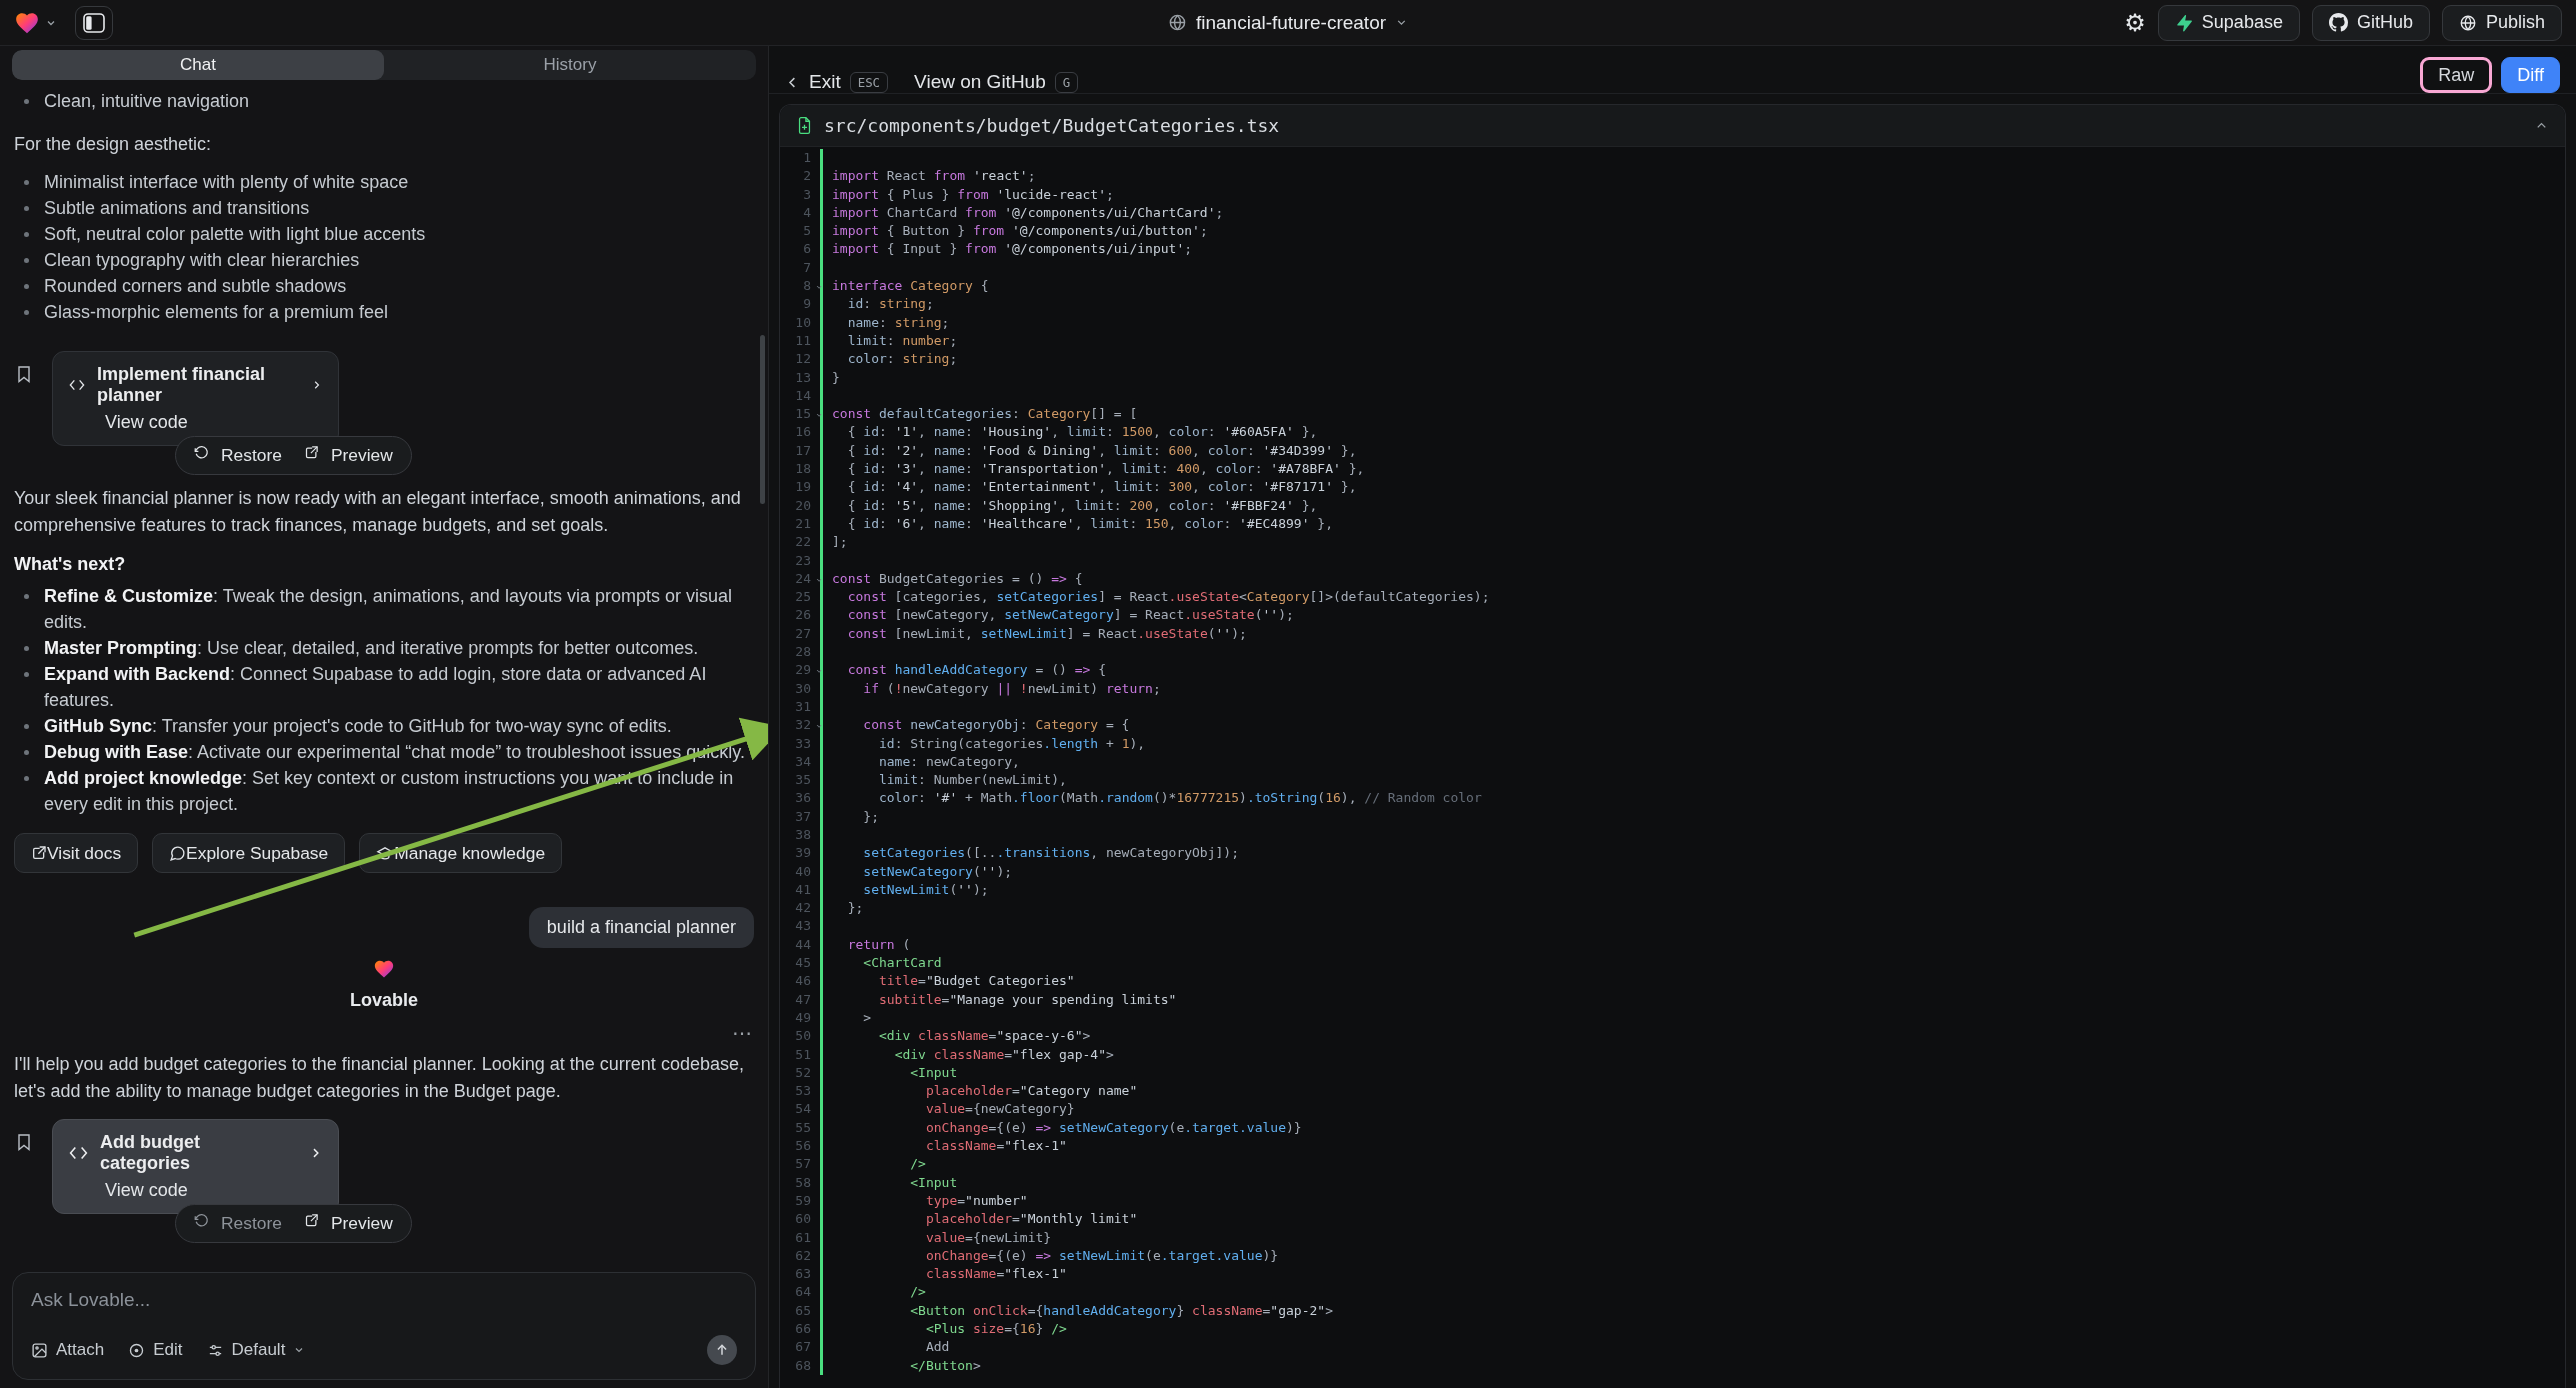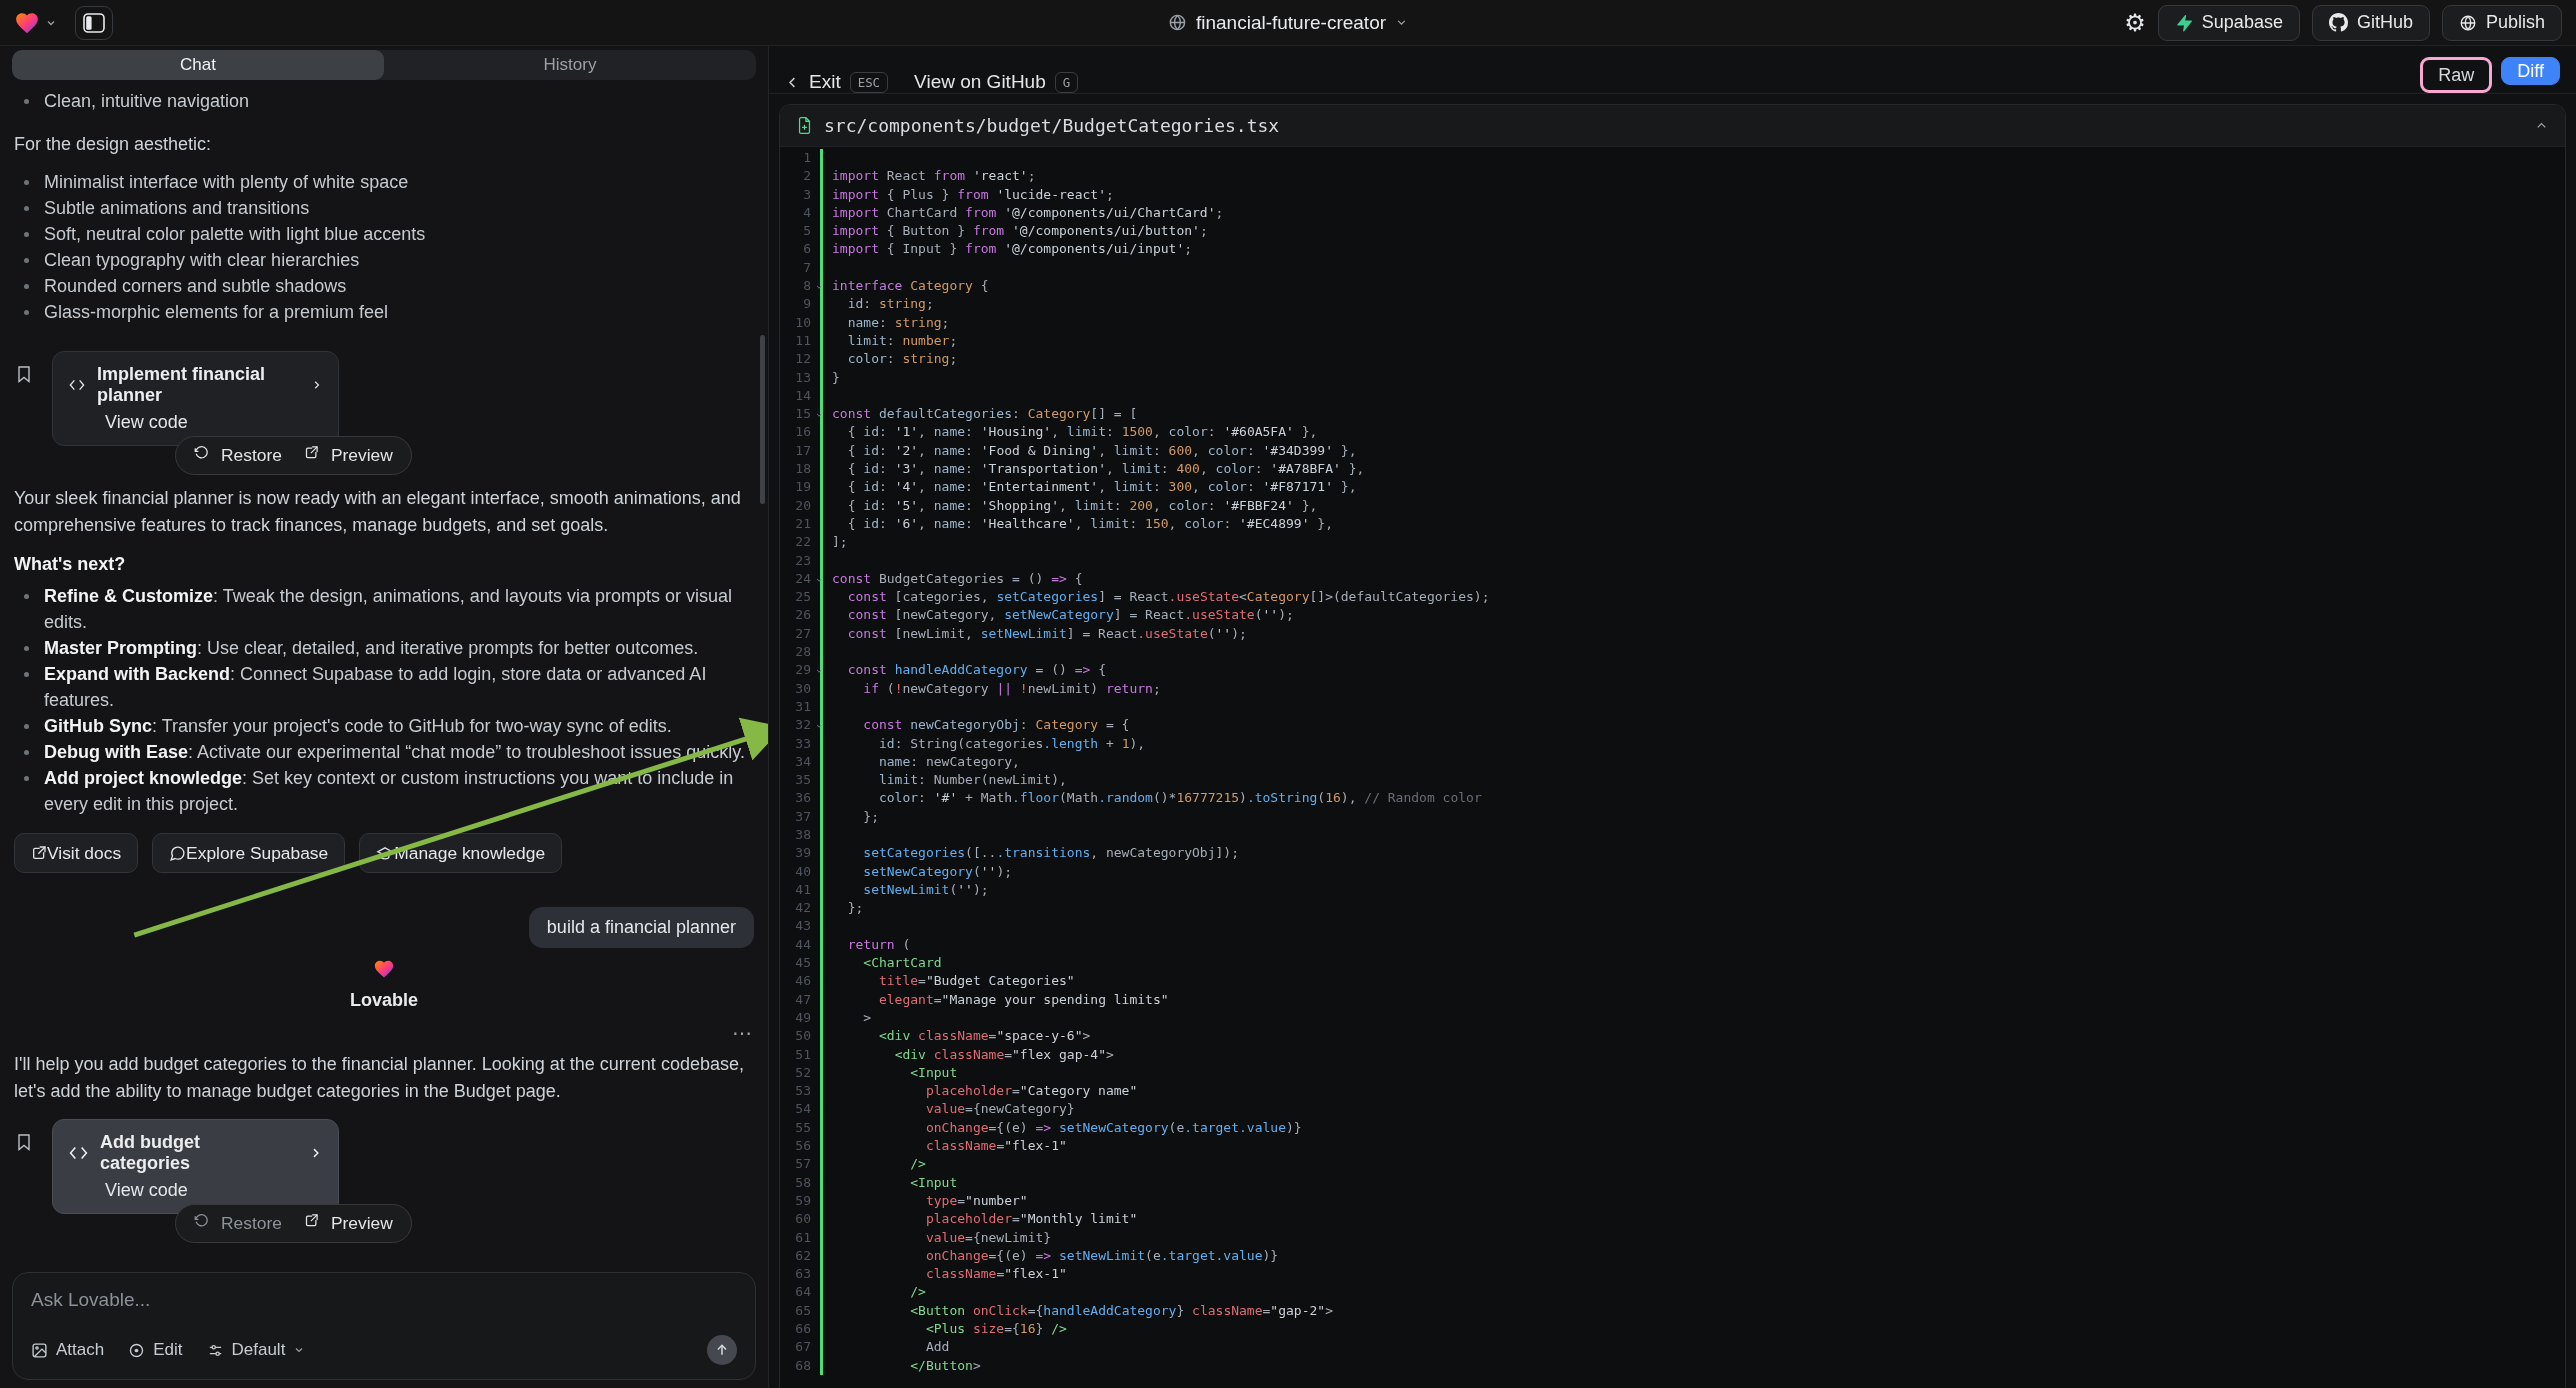--- a/index.html
+++ b/index.html
@@ -82,21 +82,21 @@
   
   .code-panel { flex:1; background:#101112; display:flex; flex-direction:column; min-width:0; }
   .code-header { height:48px; flex:0 0 48px; display:flex; align-items:flex-end; padding:0 16px; gap:12px;
                  border-bottom:1px solid #1f2124; }
   .hdr-item { display:flex; align-items:center; gap:9px; color:#e3e6e9; font-size:19px; }
   .kbd-chip { border:1px solid #3a3d42; border-radius:6px; padding:2px 7px; font-size:12.4px;
               color:#9aa0a6; font-family:"DejaVu Sans Mono",monospace; }
   .hdr-right { margin-left:auto; display:flex; gap:9px; }
   .raw-btn { height:36px; padding:0 15px; border:3px solid #f9a8d4; border-radius:9px; background:transparent;
              color:#d6d9dd; font-size:18px; display:flex; align-items:center; }
-  .diff-btn { height:28px; padding:0 15px; border-radius:9px; background:#3f83f8; color:#fff; font-size:18px;
+  .diff-btn { height:36px; padding:0 15px; border-radius:9px; background:#3f83f8; color:#fff; font-size:18px;
               display:flex; align-items:center; border:1px solid #3f83f8; }
 
   .file-card { margin:10px 10px 0 10px; flex:1; border:1px solid #26282c; border-bottom:none;
                border-radius:12px 12px 0 0; overflow:hidden; background:#0d0e10;
                display:flex; flex-direction:column; min-height:0; }
   .file-bar { height:42px; flex:0 0 42px; background:#17191b; display:flex; align-items:center; gap:11px;
               padding:0 16px; border-bottom:1px solid #202225; }
   .file-path { font-family:"DejaVu Sans Mono",monospace; font-size:18px; color:#d8dce1; }
   .file-collapse { margin-left:auto; color:#9aa0a6; }
 
@@ -451,21 +451,21 @@
             <div class="code-line"><span class="gut">37</span><span class="gbar"></span><span class="ctext">    };</span></div>
             <div class="code-line"><span class="gut">38</span><span class="gbar"></span><span class="ctext">&nbsp;</span></div>
             <div class="code-line"><span class="gut">39</span><span class="gbar"></span><span class="ctext">    <span class="tk-fn">setCategories</span>([..<span class="tk-fn">.transitions</span>, newCategoryObj]);</span></div>
             <div class="code-line"><span class="gut">40</span><span class="gbar"></span><span class="ctext">    <span class="tk-fn">setNewCategory</span>(<span class="tk-str">''</span>);</span></div>
             <div class="code-line"><span class="gut">41</span><span class="gbar"></span><span class="ctext">    <span class="tk-fn">setNewLimit</span>(<span class="tk-str">''</span>);</span></div>
             <div class="code-line"><span class="gut">42</span><span class="gbar"></span><span class="ctext">  };</span></div>
             <div class="code-line"><span class="gut">43</span><span class="gbar"></span><span class="ctext">&nbsp;</span></div>
             <div class="code-line"><span class="gut">44</span><span class="gbar"></span><span class="ctext">  <span class="tk-kw">return</span> (</span></div>
             <div class="code-line"><span class="gut">45</span><span class="gbar"></span><span class="ctext">    <span class="tk-tag">&lt;ChartCard</span></span></div>
             <div class="code-line"><span class="gut">46</span><span class="gbar"></span><span class="ctext">      <span class="tk-red">title</span>=<span class="tk-str">"Budget Categories"</span></span></div>
-            <div class="code-line"><span class="gut">47</span><span class="gbar"></span><span class="ctext">      <span class="tk-red">elegant</span>=<span class="tk-str">"Manage your spending limits"</span></span></div>
+            <div class="code-line"><span class="gut">47</span><span class="gbar"></span><span class="ctext">      <span class="tk-red">subtitle</span>=<span class="tk-str">"Manage your spending limits"</span></span></div>
             <div class="code-line"><span class="gut">49</span><span class="gbar"></span><span class="ctext">    &gt;</span></div>
             <div class="code-line"><span class="gut">50</span><span class="gbar"></span><span class="ctext">      <span class="tk-tag">&lt;div</span> <span class="tk-red">className</span>=<span class="tk-str">"space-y-6"</span>&gt;</span></div>
             <div class="code-line"><span class="gut">51</span><span class="gbar"></span><span class="ctext">        <span class="tk-tag">&lt;div</span> <span class="tk-red">className</span>=<span class="tk-str">"flex gap-4"</span>&gt;</span></div>
             <div class="code-line"><span class="gut">52</span><span class="gbar"></span><span class="ctext">          <span class="tk-tag">&lt;Input</span></span></div>
             <div class="code-line"><span class="gut">53</span><span class="gbar"></span><span class="ctext">            <span class="tk-red">placeholder</span>=<span class="tk-str">"Category name"</span></span></div>
             <div class="code-line"><span class="gut">54</span><span class="gbar"></span><span class="ctext">            <span class="tk-red">value</span>={newCategory}</span></div>
             <div class="code-line"><span class="gut">55</span><span class="gbar"></span><span class="ctext">            <span class="tk-red">onChange</span>={(e) <span class="tk-kw">=&gt;</span> <span class="tk-fn">setNewCategory</span>(e<span class="tk-fn">.target</span><span class="tk-fn">.value</span>)}</span></div>
             <div class="code-line"><span class="gut">56</span><span class="gbar"></span><span class="ctext">            <span class="tk-red">className</span>=<span class="tk-str">"flex-1"</span></span></div>
             <div class="code-line"><span class="gut">57</span><span class="gbar"></span><span class="ctext">          <span class="tk-tag">/&gt;</span></span></div>
             <div class="code-line"><span class="gut">58</span><span class="gbar"></span><span class="ctext">          <span class="tk-tag">&lt;Input</span></span></div>

